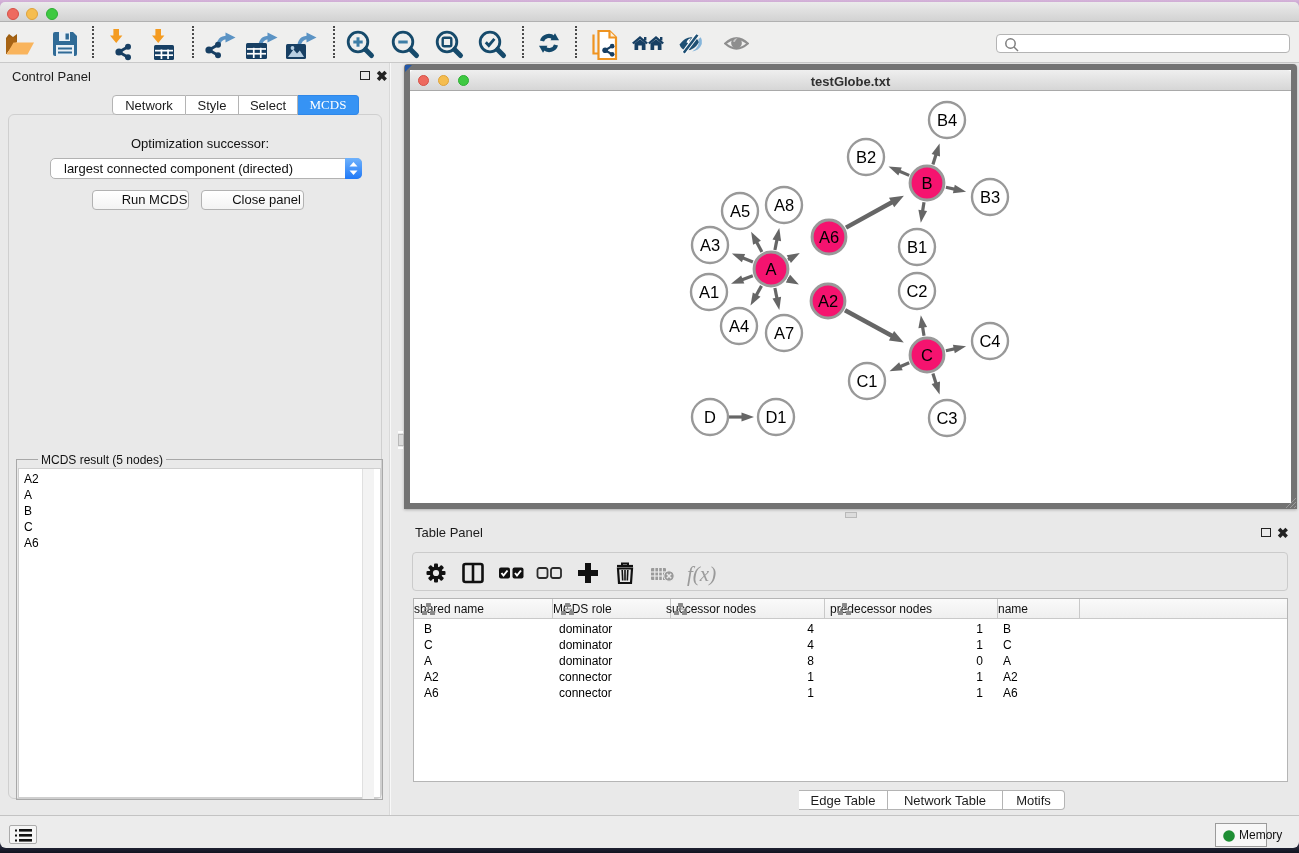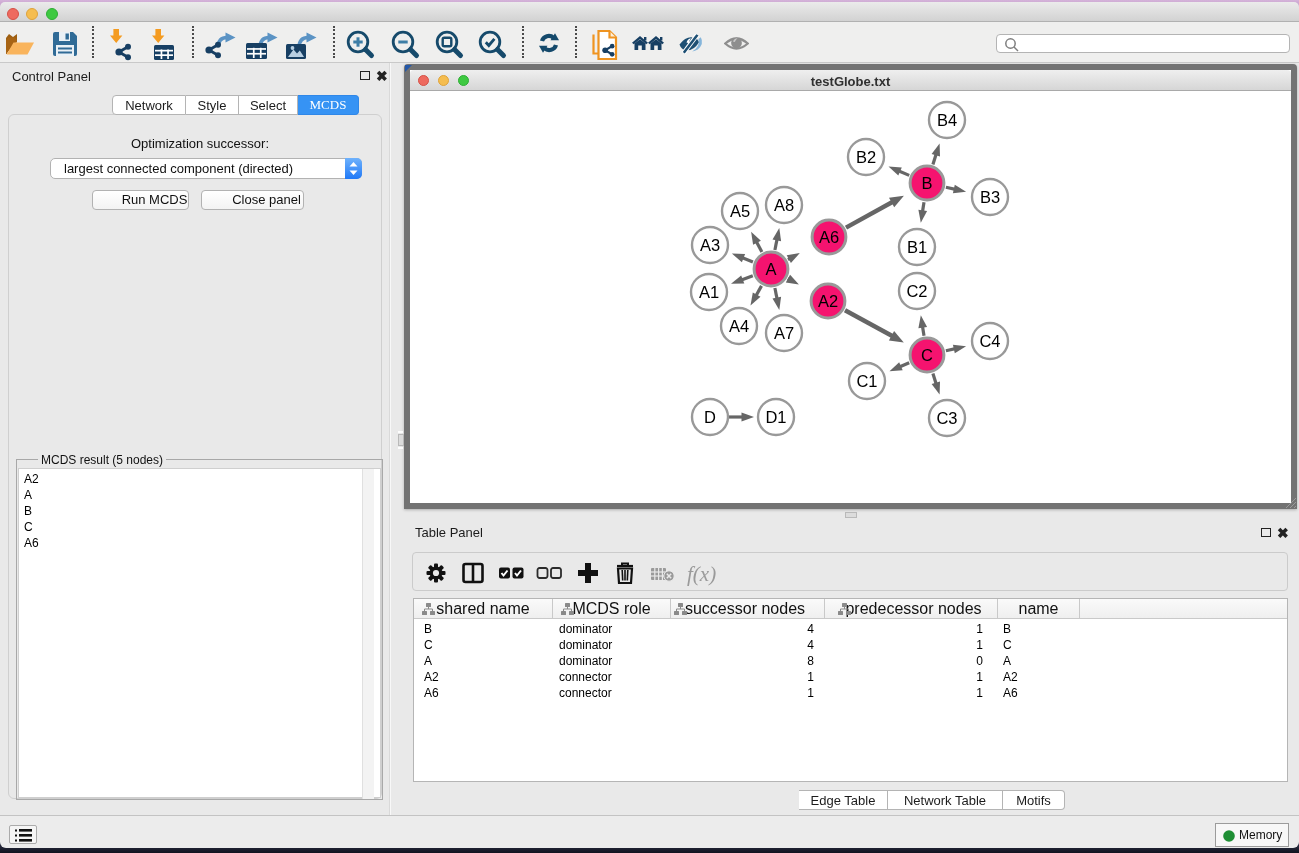--- a/index.html
+++ b/index.html
@@ -33,34 +33,34 @@
 #dropdown { left:50px; top:158px; width:312px; height:21px; background:#fff; border:1px solid #b2b2b2; border-radius:5px; font-size:13px; color:#111; line-height:19px; padding-left:13px; }
 #dropbtn { right:-1px; top:-1px; width:17px; height:21px; background:linear-gradient(#6fb2fc,#2079f7); border-radius:0 5px 5px 0; position:absolute; }
 .btn { position:absolute; height:20px; background:linear-gradient(#ffffff,#f3f3f3); border:1px solid #b2b2b2; border-radius:4px; font-size:13px; color:#111; text-align:center; line-height:18px;padding-left:28px; }
 #mcdsbox { left:16px; top:459px; width:367px; height:341px; border:1px solid #a8a8a8; }
 #mcdslegend { left:21px; top:-7px; background:#e9e9e9; padding:0 3px; font-size:12px; color:#111; position:absolute; }
 #mcdslist { left:1px; top:8px; width:363px; height:330px; background:#fff; border:1px solid #cfcfcf; position:absolute; font-size:12px; color:#000; padding:2px 0 0 5px; line-height:16px; }
 #mcdsscroll { position:absolute; right:6px; top:0px; width:12px; height:330px; background:#f3f3f3; border-left:1px solid #e0e0e0; }
 
 #statusbar { left:0; top:815px; width:1299px; height:33px; background:#ececec; border-top:1px solid #c3c3c3; border-radius:0 0 6px 6px; z-index:2; }
 #listbtn { left:9px; top:9px; width:28px; height:19px; background:#f5f5f5; border:1px solid #ababab; border-radius:2px; }
-#membtn { left:1215px; top:7px; width:74px; height:24px; background:#f7f7f7; border:1px solid #9b9b9b; font-size:12px; color:#111; }
+#membtn { left:1215px; top:7px; width:52px; height:24px; background:#f7f7f7; border:1px solid #9b9b9b; font-size:12px; color:#111; }
 
 #netframe { left:404px; top:64px; width:893px; height:445px; border:6px solid #737373; border-radius:4px 4px 0 0; background:#fff; box-shadow:0 1px 3px rgba(0,0,0,0.25); }
 #netbar { position:absolute; left:0; top:0; width:100%; height:21px; background:linear-gradient(#efefef,#d6d6d6); border-bottom:1px solid #a9a9a9; border-radius:4px 4px 0 0; }
 #netbar .t1 { left:8px; top:5px; width:11px; height:11px; background:#ee6a5f; border:0.5px solid #d55147; }
 #netbar .t2 { left:28px; top:5px; width:11px; height:11px; background:#f5bd4f; border:0.5px solid #dfa33a; }
 #netbar .t3 { left:48px; top:5px; width:11px; height:11px; background:#3ec941; border:0.5px solid #2eae35; }
 #nettitle { width:100%; text-align:center; top:4px; font-size:13px; font-weight:bold; color:#303030; }
 
 #tpTitle { left:415px; top:525px; font-size:13px; color:#1c1c1c; }
 #tptools { left:412px; top:552px; width:876px; height:39px; background:#e9e9e9; border:1px solid #cbcbcb; border-radius:4px; }
 #tbl { left:413px; top:598px; width:875px; height:184px; background:#fff; border:1px solid #b5b5b5; }
 #tblhead { position:absolute; left:0; top:0; width:873px; height:20px; background:linear-gradient(#fafafa,#efefef); border-bottom:1px solid #c9c9c9; }
-.hcell { position:absolute; top:0; height:20px; border-right:1px solid #c9c9c9; font-size:16px; color:#111; text-align:center; line-height:20px; }
+.hcell { position:absolute; top:0; height:20px; border-right:1px solid #c9c9c9; font-size:12px; color:#111; line-height:20px; }
 .trow { position:absolute; font-size:12px; color:#000; height:16px; line-height:16px; }
 .c1 { position:absolute; left:10px; width:100px; }
 .c2 { position:absolute; left:145px; width:100px; }
 .c3 { position:absolute; left:257px; width:143px; text-align:right; }
 .c4 { position:absolute; left:412px; width:157px; text-align:right; }
 .c5 { position:absolute; left:589px; width:60px; }
 </style>
 </head>
 <body>
 <div class="abs" id="deskTop"></div>

